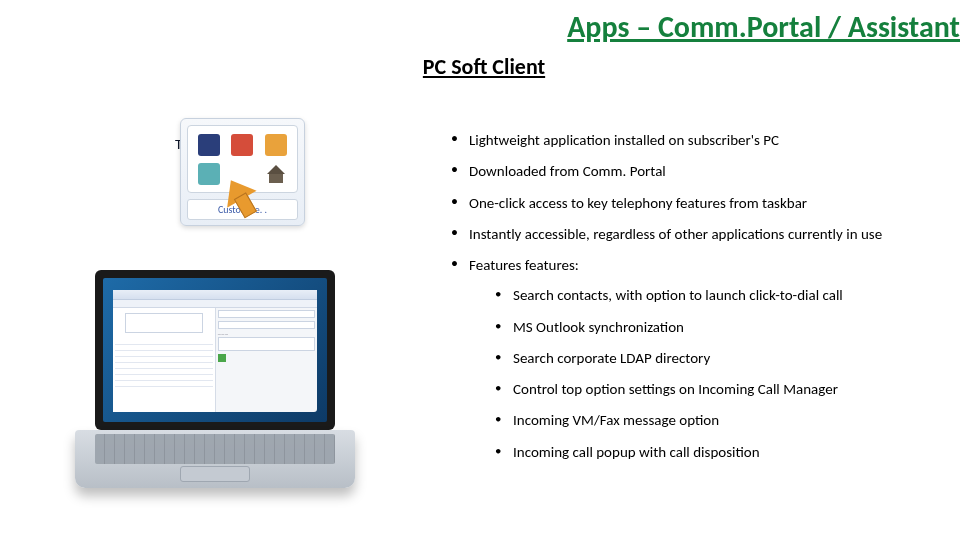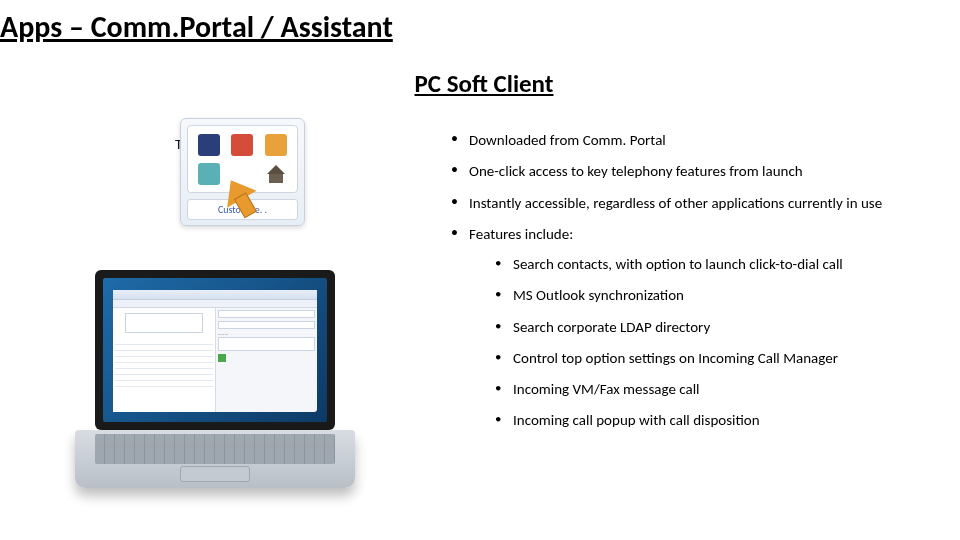--- a/index.html
+++ b/index.html
@@ -5,34 +5,34 @@
   * { margin: 0; padding: 0; box-sizing: border-box; }
   body {
     width: 960px;
     height: 540px;
     font-family: Calibri, Arial, sans-serif;
     background: #fff;
     position: relative;
     overflow: hidden;
   }
   .main-title {
-    text-align: left;
+    text-align: right;
     font-size: 30px;
     font-weight: bold;
     text-decoration: underline;
-    color: #000000;
+    color: #15803d;
     margin-top: 8px;
   }
   .sub-title {
     text-align: center;
-    font-size: 25px;
+    font-size: 22px;
     font-weight: bold;
     text-decoration: underline;
     color: #000;
-    margin-top: 23px;
+    margin-top: 8px;
     padding-left: 8px;
   }
   .taskbar-label {
     position: absolute;
     left: 175px;
     top: 93px;
     font-size: 15px;
     color: #0f172a;
     margin-top: 42px;
   }
@@ -311,28 +311,29 @@
     </div>
   </div>
   <div class="laptop-base">
     <div class="laptop-keys"></div>
     <div class="laptop-trackpad"></div>
   </div>
 </div>
 
 <div class="bullets">
   <ul>
+    <li>Lightweight application installed on subscriber's PC</li>
     <li>Downloaded from Comm. Portal</li>
-    <li>One-click access to key telephony features from launch</li>
+    <li>One-click access to key telephony features from taskbar</li>
     <li>Instantly accessible, regardless of other applications currently in use</li>
     <li>
-      <span>Features include:</span>
+      <span>Features features:</span>
       <ul class="sub-bullets">
         <li>Search contacts, with option to launch click-to-dial call</li>
         <li>MS Outlook synchronization</li>
         <li>Search corporate LDAP directory</li>
         <li>Control top option settings on Incoming Call Manager</li>
-        <li>Incoming VM/Fax message call</li>
+        <li>Incoming VM/Fax message option</li>
         <li>Incoming call popup with call disposition</li>
       </ul>
     </li>
   </ul>
 </div>
 
 </body></html>

